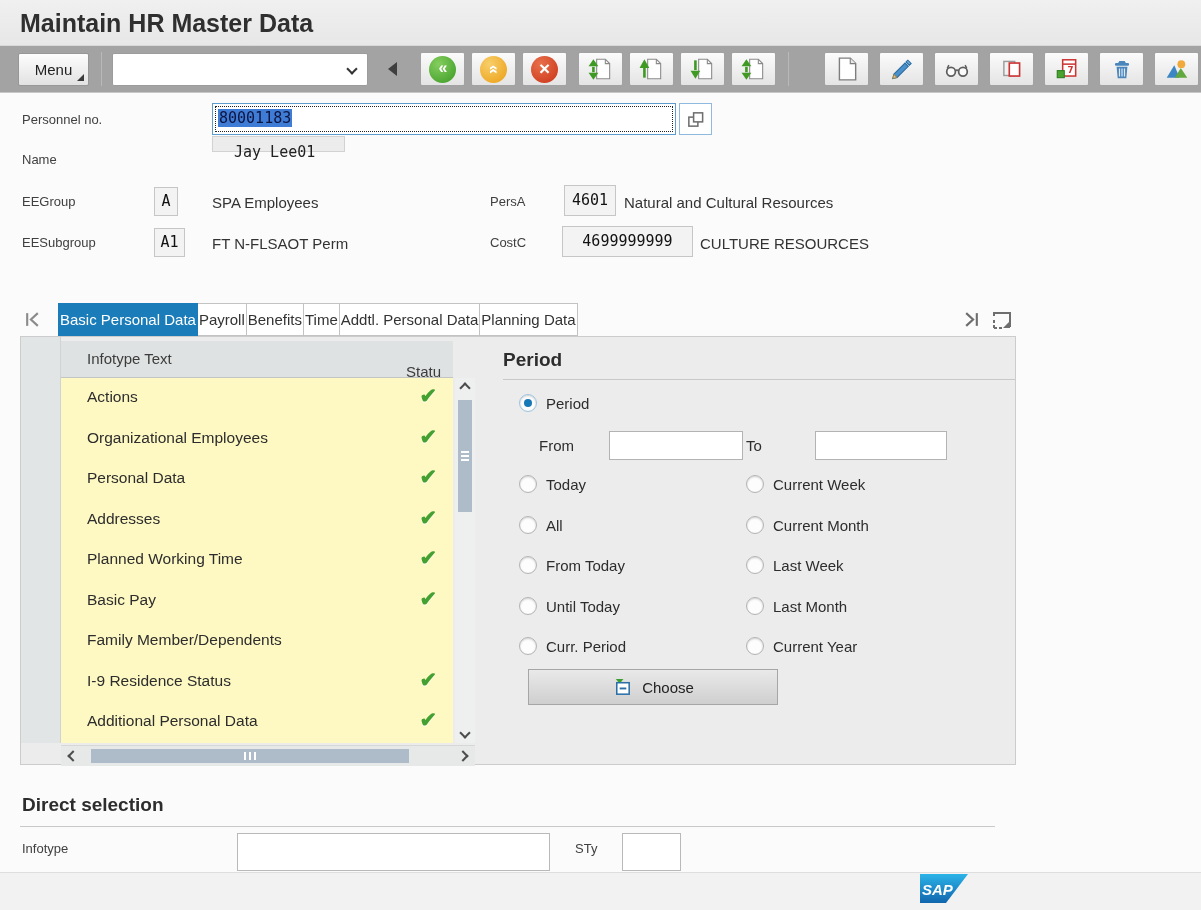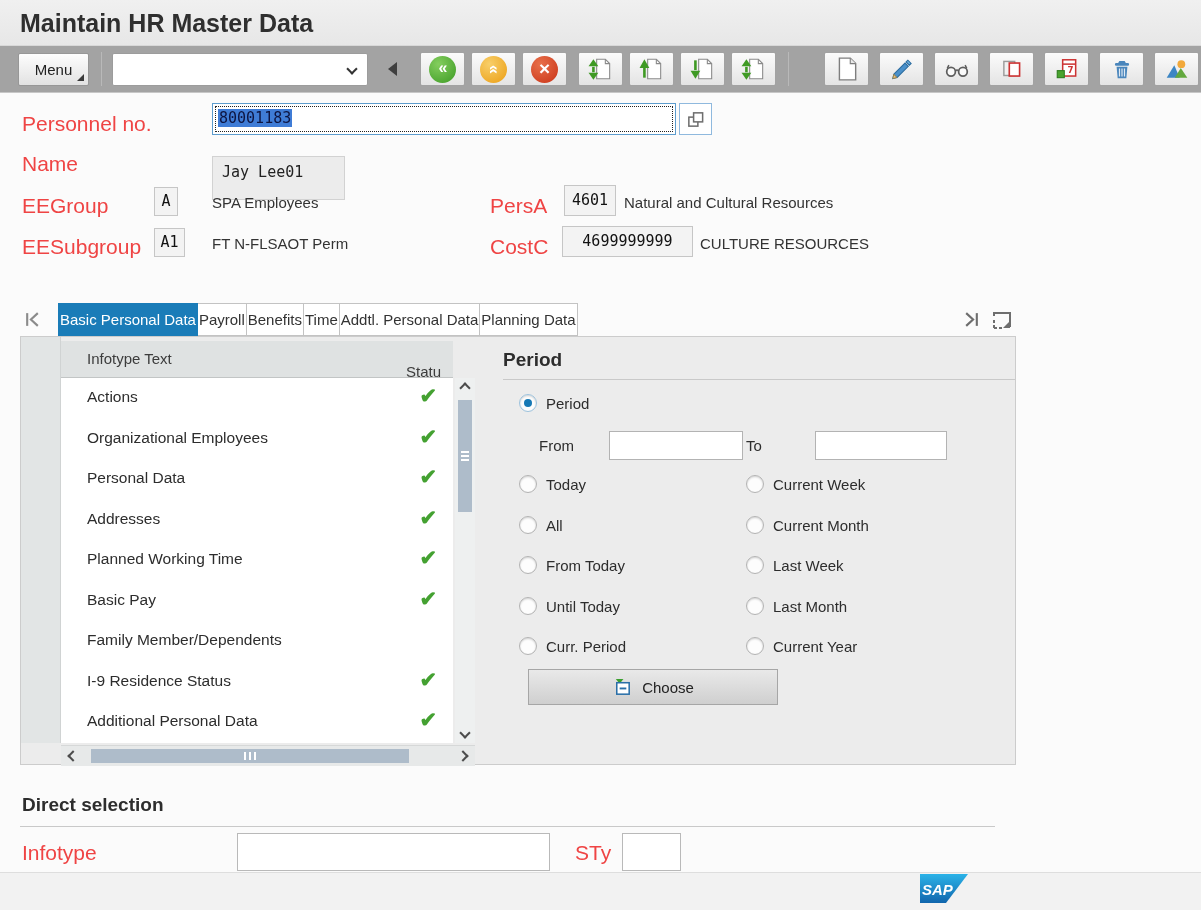--- a/index.html
+++ b/index.html
@@ -33,21 +33,21 @@
   .circ { width:27px; height:27px; border-radius:50%; display:flex; align-items:center; justify-content:center;
     color:#fff; font-weight:bold; }
   .circ.green  { background:radial-gradient(circle at 35% 30%, #84ce5e, #3c9a24); }
   .circ.amber  { background:radial-gradient(circle at 35% 30%, #f8cf6a, #eb9d12); }
   .circ.red    { background:radial-gradient(circle at 35% 30%, #e8704a, #c93317); }
   .glyph-back  { font-size:16px; letter-spacing:-1px; margin-top:-2px; }
   .glyph-up    { font-size:16px; letter-spacing:-1px; transform:rotate(90deg); display:block; }
   .glyph-x     { font-size:19px; line-height:1; margin-top:-2px; }
 
   
-  .lbl { position:absolute; font-size:21px; color:#ef4444; }
+  .lbl { position:absolute; font-size:13px; color:#404040; }
   .pers-input { position:absolute; left:212px; top:103px; width:464px; height:32px;
     background:#fff; border:1px solid #5d9ccd; outline:1px dotted #222; outline-offset:-4px; }
   .pers-input .val { display:inline-block; margin:5px 0 0 5px; font-size:15px;
     background:#3f7cd6; color:#0d1440; padding:0 1px; }
   .matchcode-btn { position:absolute; left:679px; top:103px; width:33px; height:32px;
     background:#fff; border:1px solid #8fb9de; display:flex; align-items:center; justify-content:center; }
   .ro-field { position:absolute; background:#ececec; border:1px solid #d2d2d2;
     font-size:15px; color:#222; }
   .valbox { position:absolute; background:#f3f3f3; border:1px solid #c6c6c6;
     font-size:15px; color:#111; text-align:center; }
@@ -64,21 +64,21 @@
 
   
   #panel { position:absolute; left:20px; top:336px; width:996px; height:429px;
     background:#ececec; border:1px solid #cccccc; }
   .sel-col { position:absolute; left:0; top:0; width:40px; height:406px;
     background:#e2e5e5; border-right:1px solid #d0d3d3; }
   .thead { position:absolute; left:40px; top:4px; width:392px; height:37px;
     background:#dfe2e2; border-bottom:1px solid #c2c5c5; }
   .thead .c1 { position:absolute; left:26px; top:9px; font-size:15px; color:#3c3c3c; }
   .thead .c2 { position:absolute; left:345px; top:9px; font-size:15px; color:#3c3c3c;margin-top:13px; }
-  .tbody { position:absolute; left:40px; top:41px; width:392px; height:365px; background:#ffffff; }
+  .tbody { position:absolute; left:40px; top:41px; width:392px; height:365px; background:#fef9c3; }
   .trow { position:relative; height:40.5px; }
   .trow .rlabel { position:absolute; left:26px; top:10px; font-size:15.5px; color:#2d2d2d; }
   .trow .check { position:absolute; right:16px; top:6px; font-size:21px; font-weight:bold; color:#44a131;
     text-shadow:0 1px 0 rgba(255,255,255,.7); }
 
   
   .vscroll { position:absolute; left:434px; top:41px; width:20px; height:365px; background:#eef0f0; }
   .vthumb { position:absolute; left:3px; top:22px; width:14px; height:112px; background:#aebcca;
     display:flex; align-items:center; justify-content:center; }
   .vgrip { width:8px; height:2px; background:#fff; box-shadow:0 -4px 0 #fff, 0 4px 0 #fff; }
@@ -252,21 +252,21 @@
   <span class="val">80001183</span>
 </div>
 <div class="matchcode-btn">
   <svg width="19" height="19" viewBox="0 0 20 20">
     <rect x="3" y="7.5" width="9.5" height="9.5" fill="none" stroke="#6e6e6e" stroke-width="1.6"></rect>
     <rect x="8" y="3" width="9.5" height="9.5" fill="#fff" stroke="#6e6e6e" stroke-width="1.6"></rect>
   </svg>
 </div>
 
 <span class="lbl" style="left:22px; top:152px">Name</span>
-<div class="ro-field mono" style="left:212px; top:156px; width:133px; height:44px; line-height:30px; padding-left:9px">Jay Lee01</div>
+<div class="ro-field mono" style="left:212px; top:136px; width:133px; height:16px; line-height:30px; padding-left:21px">Jay Lee01</div>
 
 <span class="lbl" style="left:22px; top:194px">EEGroup</span>
 <div class="valbox mono" style="left:154px; top:187px; width:24px; height:29px; line-height:27px">A</div>
 <span class="desc" style="left:212px; top:194px">SPA Employees</span>
 
 <span class="lbl" style="left:490px; top:194px">PersA</span>
 <div class="valbox mono" style="left:564px; top:185px; width:52px; height:31px; line-height:29px">4601</div>
 <span class="desc" style="left:624px; top:194px">Natural and Cultural Resources</span>
 
 <span class="lbl" style="left:22px; top:235px">EESubgroup</span>

